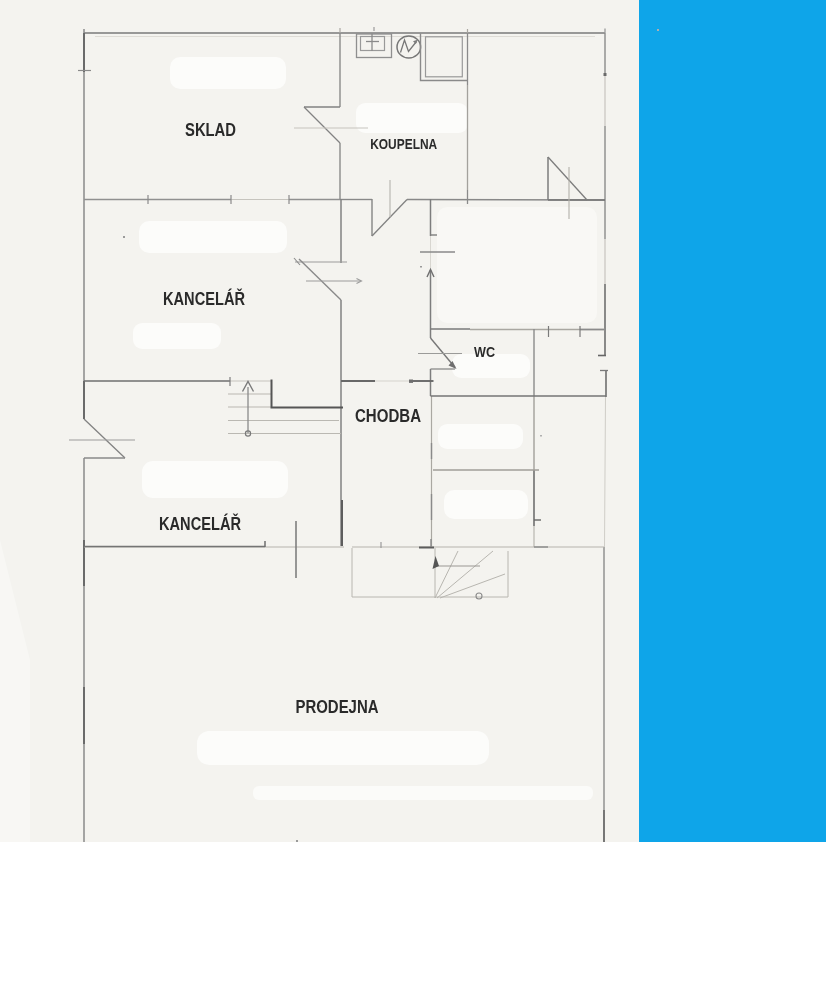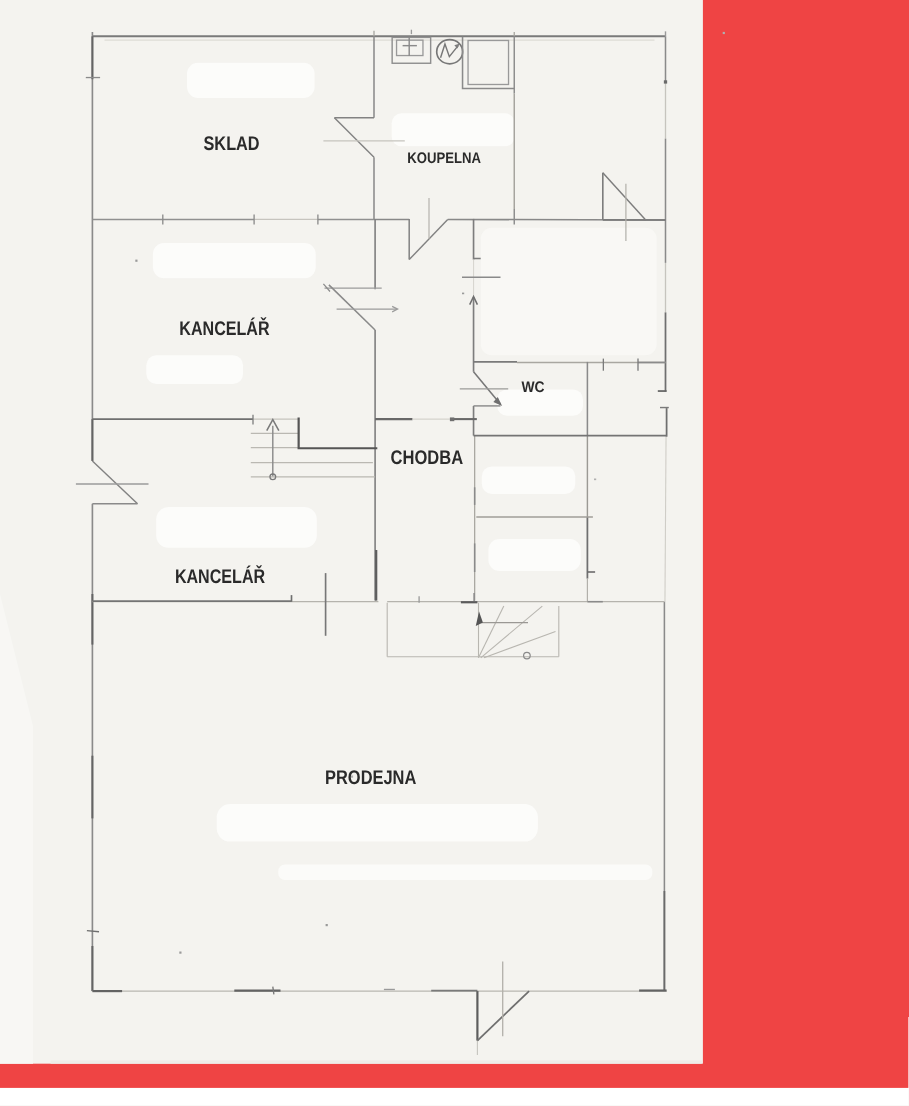--- a/index.html
+++ b/index.html
@@ -1,16 +1,16 @@
 <!DOCTYPE html>
 <html><head>
 <meta charset="utf-8">
 <style>
   html,body{margin:0;padding:0;background:#ffffff;}
-  #page{position:relative;width:826px;height:989px;background:#ef4444;overflow:hidden;}
+  #page{position:relative;width:826px;height:842px;background:#0ea5e9;overflow:hidden;}
   svg{position:absolute;left:0;top:0;}
   text{font-family:"Liberation Sans",sans-serif;font-weight:bold;fill:#2a2a2a;}
 </style>
 </head>
 <body>
 <div id="page">
 <svg width="826" height="1005" viewBox="0 0 826 1005">
 
   <rect x="0" y="0" width="639" height="967" fill="#f4f3ef"></rect>
 

